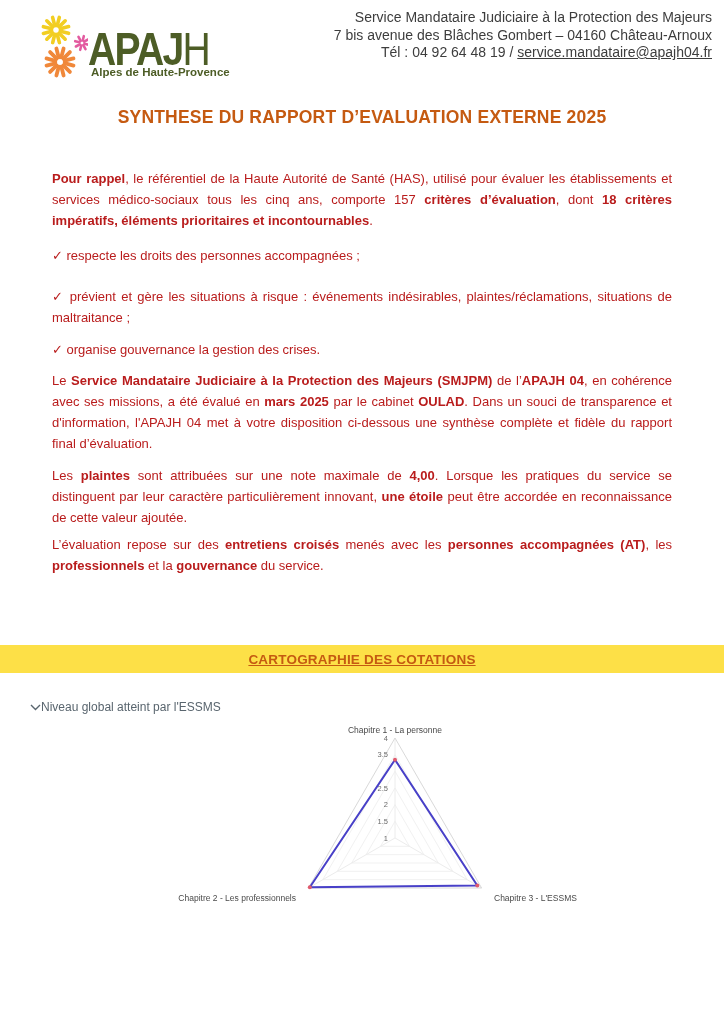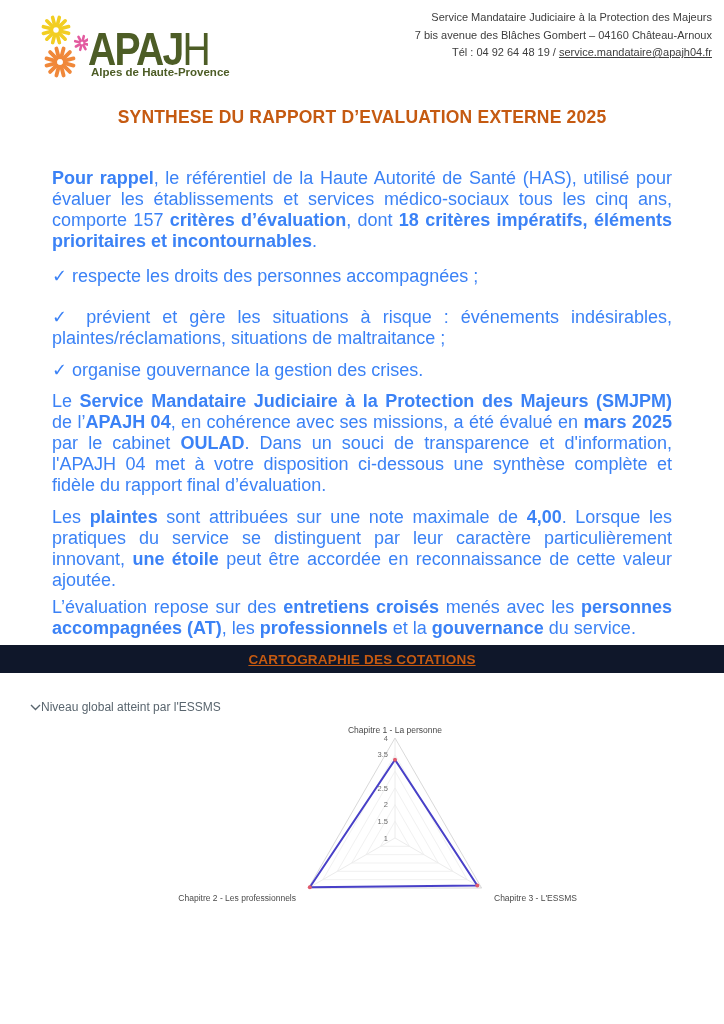--- a/index.html
+++ b/index.html
@@ -10,42 +10,42 @@
   
   .logo-block { position:absolute; left:0; top:0; width:300px; height:95px; }
   .flowers { position:absolute; left:24px; top:12px; }
   .logo-acronym { position:absolute; left:88px; top:26px; font-size:46px; line-height:1;
                   font-weight:800; color:#4d5d26; letter-spacing:-2px;
                   transform:scaleX(.85); transform-origin:0 0; white-space:nowrap; }
   .logo-acronym .light { font-weight:400; letter-spacing:-1px; }
   .logo-region { position:absolute; left:91px; top:66px; font-size:11.5px; font-weight:700; color:#4d5d26; }
 
   .contact { position:absolute; right:12px; top:9px; text-align:right;
-             font-size:11px; line-height:17.5px; color:#3d3d3d; }
+             font-size:14px; line-height:17.5px; color:#3d3d3d; }
   .contact a { color:#3d3d3d; text-decoration:underline; cursor:pointer; }
 
   
   .doc-title { position:absolute; left:0; top:107px; width:724px; text-align:center;
                font-size:17.5px; font-weight:700; color:#c55a11; letter-spacing:.2px; }
 
   
   .content { position:absolute; left:52px; top:168px; width:620px;
-             font-size:18px; line-height:21px; color:#3b82f6; text-align:justify; }
+             font-size:13px; line-height:21px; color:#b91c1c; text-align:justify; }
   .content p b { font-weight:700; }
   .content p:nth-of-type(1){ margin-bottom:14px; }
   .content p:nth-of-type(2){ margin-bottom:20px; }
   .content p:nth-of-type(3){ margin-bottom:11px; }
   .content p:nth-of-type(4){ margin-bottom:10px; }
   .content p:nth-of-type(5){ margin-bottom:11px; }
   .content p:nth-of-type(6){ margin-bottom:6px; }
   .content p:nth-of-type(7){ margin-bottom:5px; }
 
   
   .band { position:absolute; left:0; top:645px; width:724px; height:28px;
-          background:#0f172a; display:flex; align-items:center; justify-content:center; }
+          background:#fde047; display:flex; align-items:center; justify-content:center; }
   .band h2 { font-size:13.5px; font-weight:700; color:#c55a11; text-decoration:underline; letter-spacing:.2px; }
 
   
   .chart-toggle { position:absolute; left:30px; top:700px; display:flex; align-items:center;
                   font-size:12px; color:#59656e; cursor:pointer; }
   .chart-toggle svg { display:block; }
 
   #radar { position:absolute; left:120px; top:716px; }
   .tick-label { font-size:7.5px; fill:#6b6b6b; font-family:"Liberation Sans", sans-serif; }
   .axis-label { font-size:8.5px; fill:#4a4a4a; font-family:"Liberation Sans", sans-serif; }

